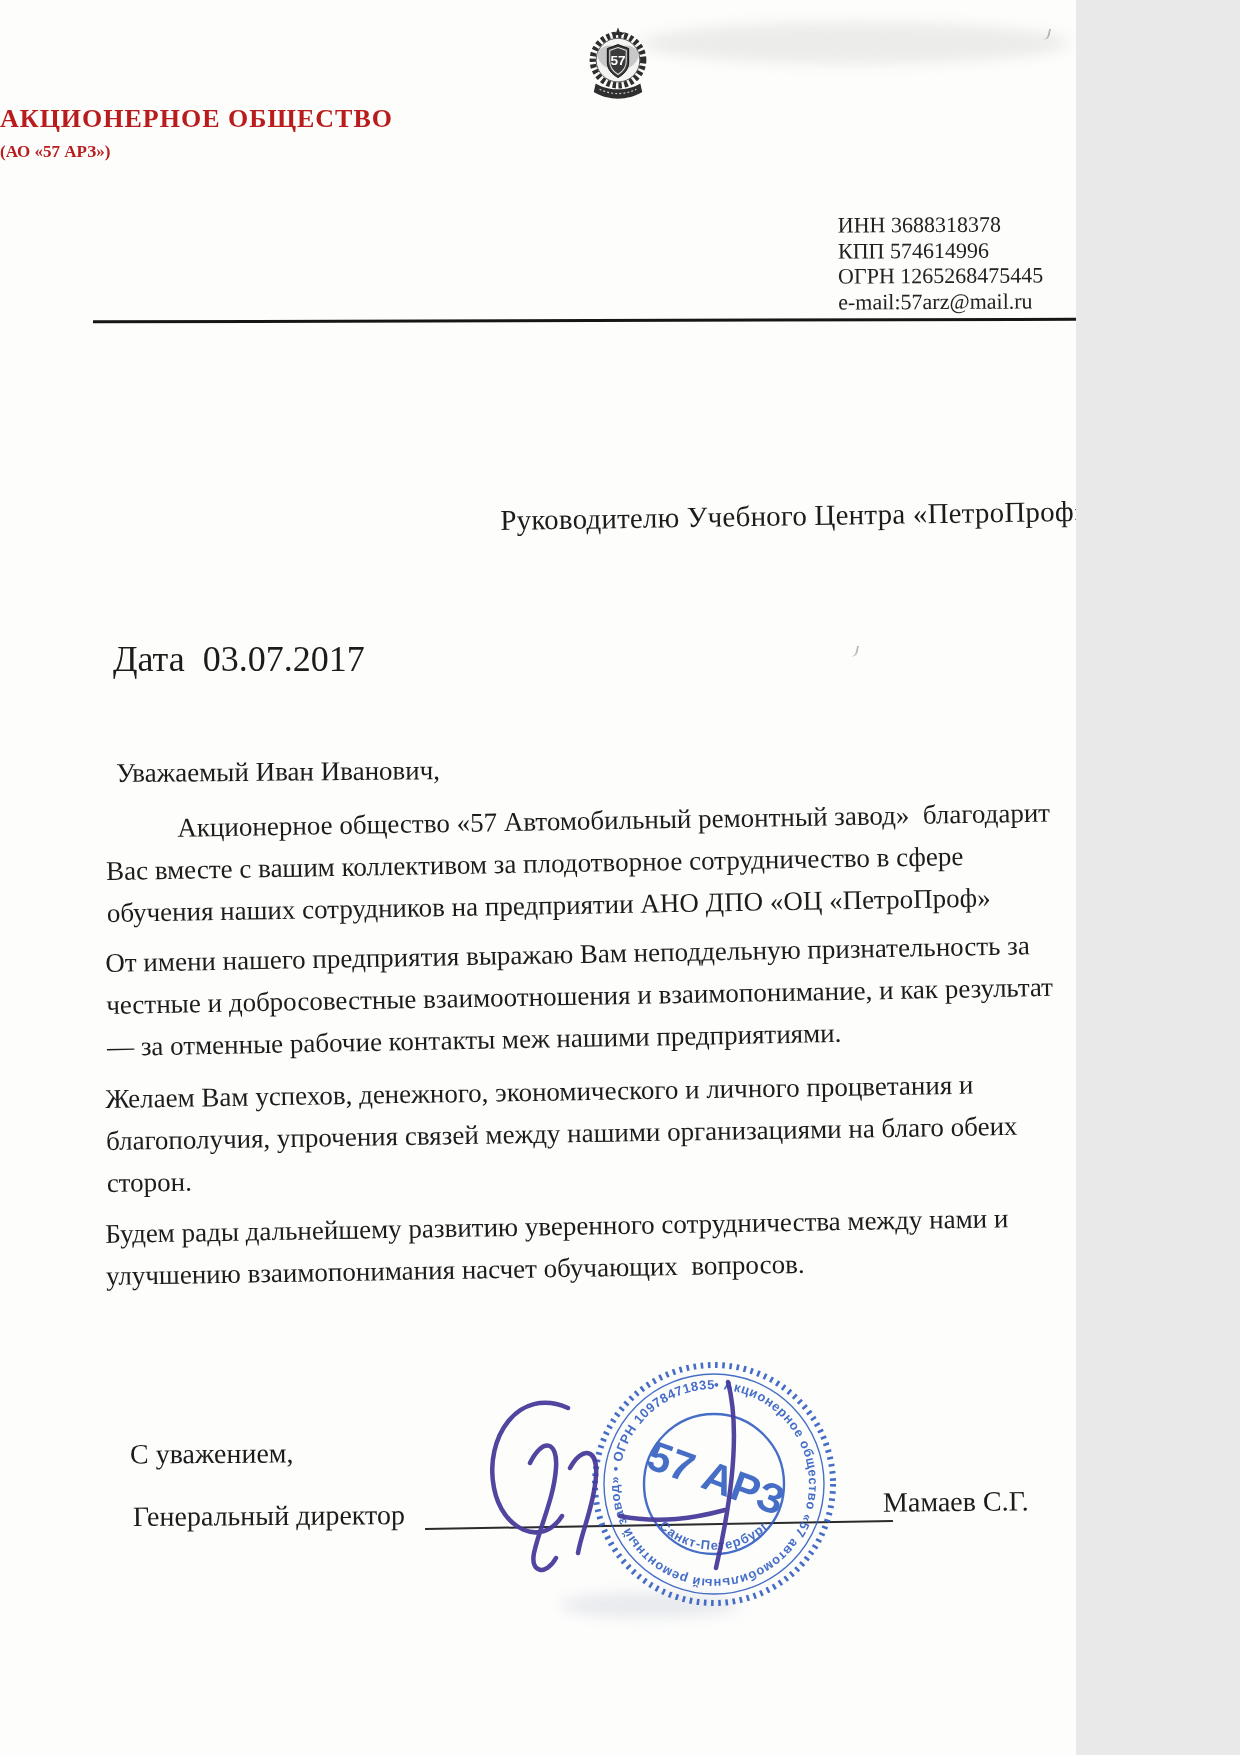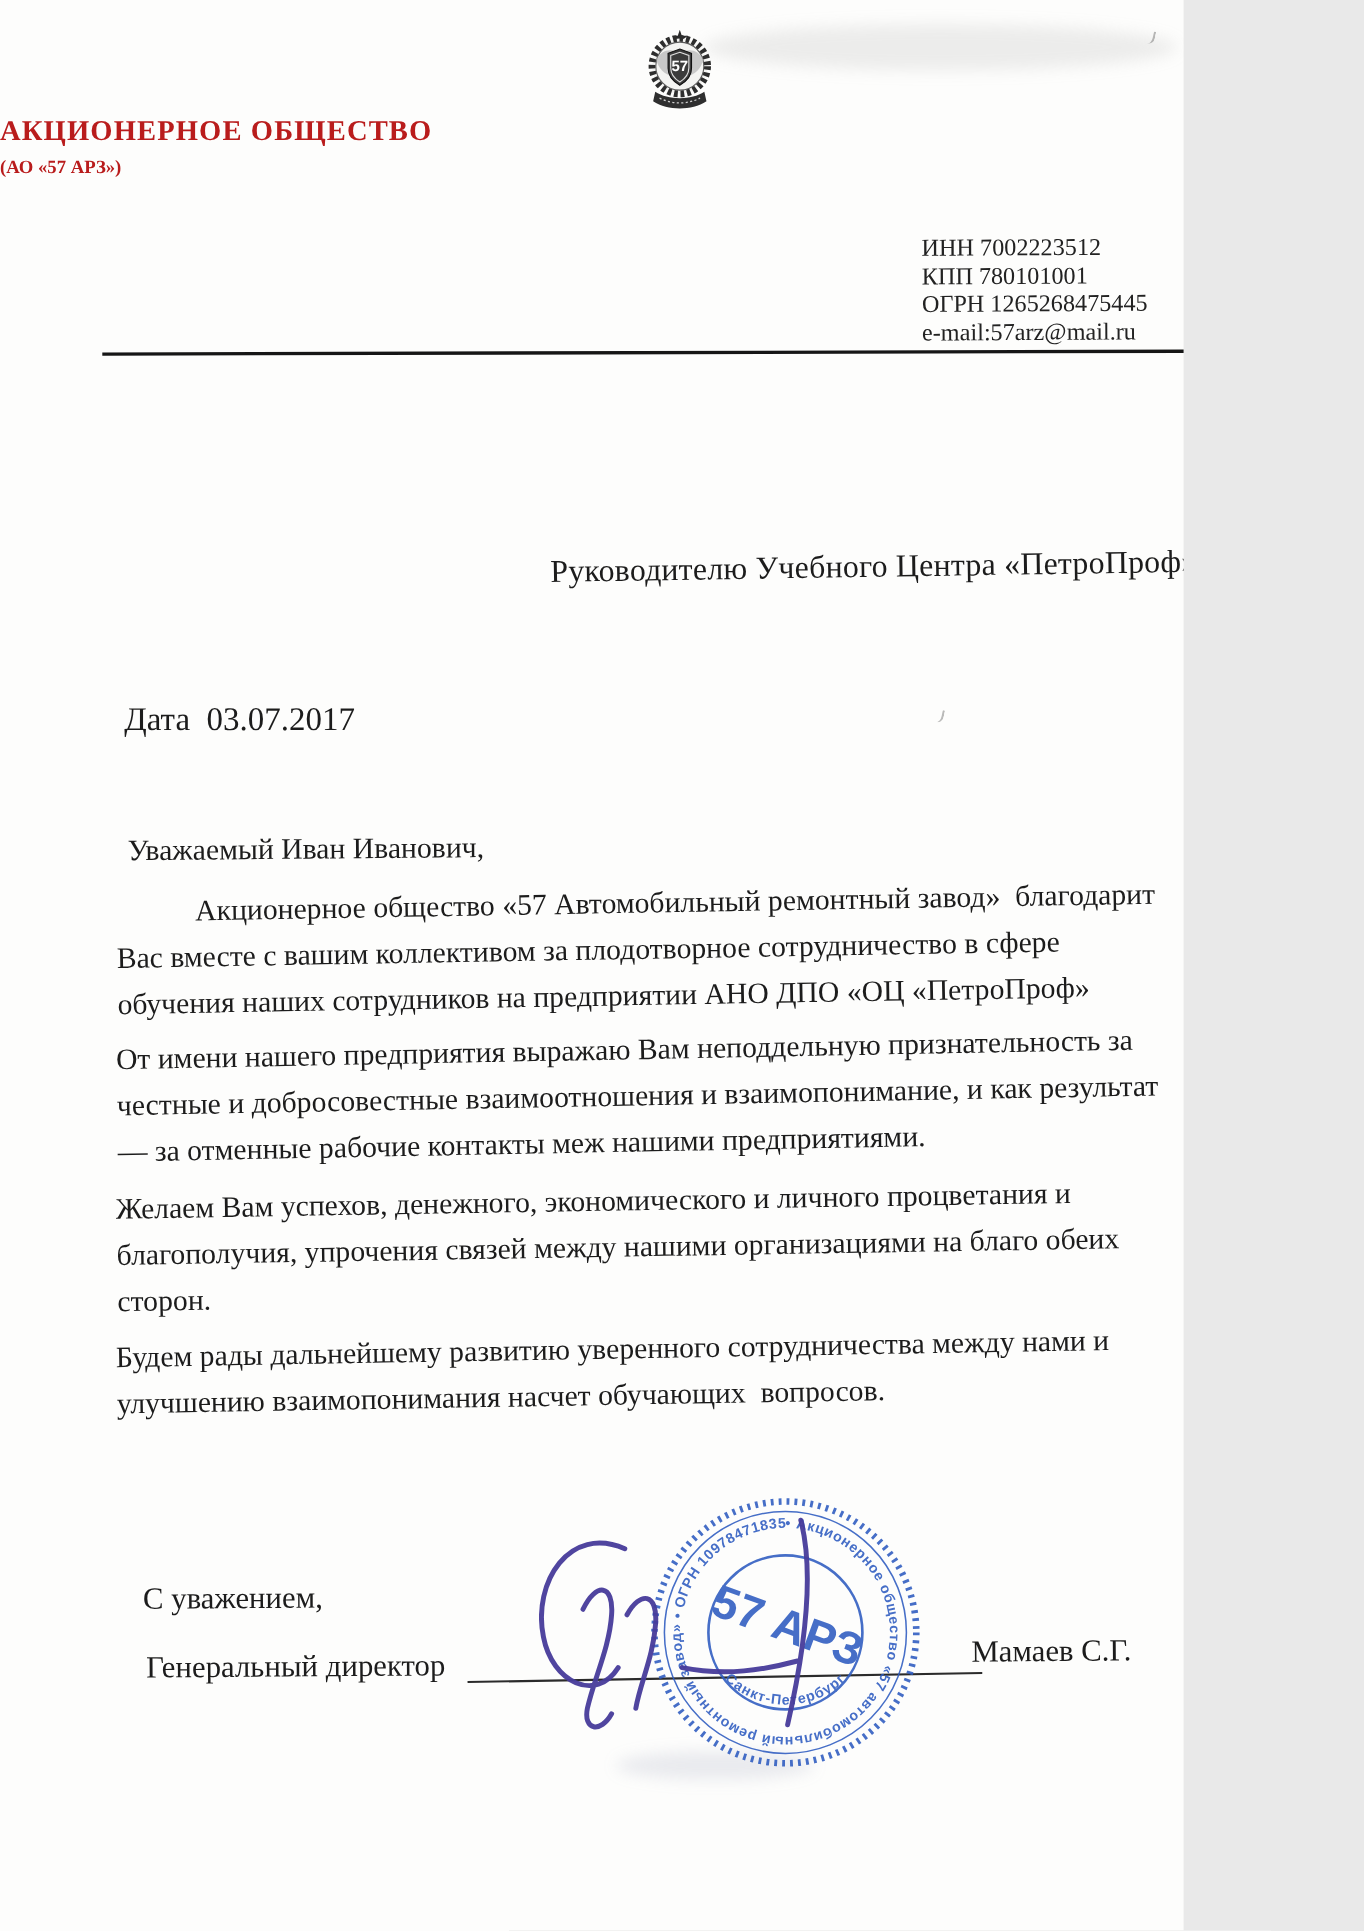--- a/index.html
+++ b/index.html
@@ -13,21 +13,21 @@
   .org-head{left:0;top:104px;width:1120px;text-align:left;font-weight:bold;color:#b91c1c;}
   .org-l1{font-size:26px;letter-spacing:1px;}
   .org-l2{font-size:29px;margin-top:7px;letter-spacing:0.5px;}
   .org-l3{font-size:17px;margin-top:8px;}
   .contact-left{left:97px;top:226px;font-size:21px;line-height:26px;color:#222;}
   .website{font-family:"Liberation Sans",sans-serif;font-size:21px;text-decoration:underline;margin-top:3px;display:inline-block;color:#1a1a1a;}
   .contact-right{left:838px;top:212px;font-size:22px;line-height:25.5px;color:#222;transform:rotate(-0.3deg);}
   .rule{left:93px;top:319px;width:1049px;height:3px;background:#161616;transform:rotate(-0.15deg);}
   
   .recipient{left:500px;top:504px;font-size:29px;letter-spacing:0.2px;transform:rotate(-0.9deg);transform-origin:left top;}
-  .dateline{left:113px;top:638px;font-size:30px;}
+  .dateline{left:113px;top:638px;font-size:36px;}
   .salutation{left:116px;top:758px;font-size:27px;transform:rotate(-0.5deg);transform-origin:left top;}
   .para{left:105px;width:1060px;font-size:27px;line-height:42px;transform-origin:left top;}
   .para .line{white-space:pre;}
   .indent{padding-left:72px;}
   .p1{top:808px;transform:rotate(-1deg);}
   .p2{top:942px;transform:rotate(-1.1deg);}
   .p3{top:1078px;transform:rotate(-0.95deg);}
   .p4{top:1213px;transform:rotate(-1deg);}
   
   .regards{left:130px;top:1438px;font-size:28px;transform:rotate(-0.4deg);}
@@ -79,22 +79,22 @@
     <path d="M14,66 C26,72 40,72 52,66" fill="none" stroke="#cfcfcf" stroke-width="1.2" stroke-dasharray="2 2.2"></path>
   </svg>
 
   <div class="abs org-head">
     <div class="org-l1 pre">АКЦИОНЕРНОЕ ОБЩЕСТВО</div>
     <div class="org-l3 pre">(АО «57 АРЗ»)</div>
   </div>
 
 
   <div class="abs contact-right">
-    <div class="pre">ИНН 7002223512</div>
-    <div class="pre">КПП 780101001</div>
+    <div class="pre">ИНН 3688318378</div>
+    <div class="pre">КПП 574614996</div>
     <div class="pre">ОГРН 1265268475445</div>
     <div class="pre">e-mail:57arz@mail.ru</div>
   </div>
 
   <div class="abs rule"></div>
 
   <div class="abs recipient pre">Руководителю Учебного Центра «ПетроПроф»</div>
 
   <div class="abs dateline pre">Дата  03.07.2017</div>
 

